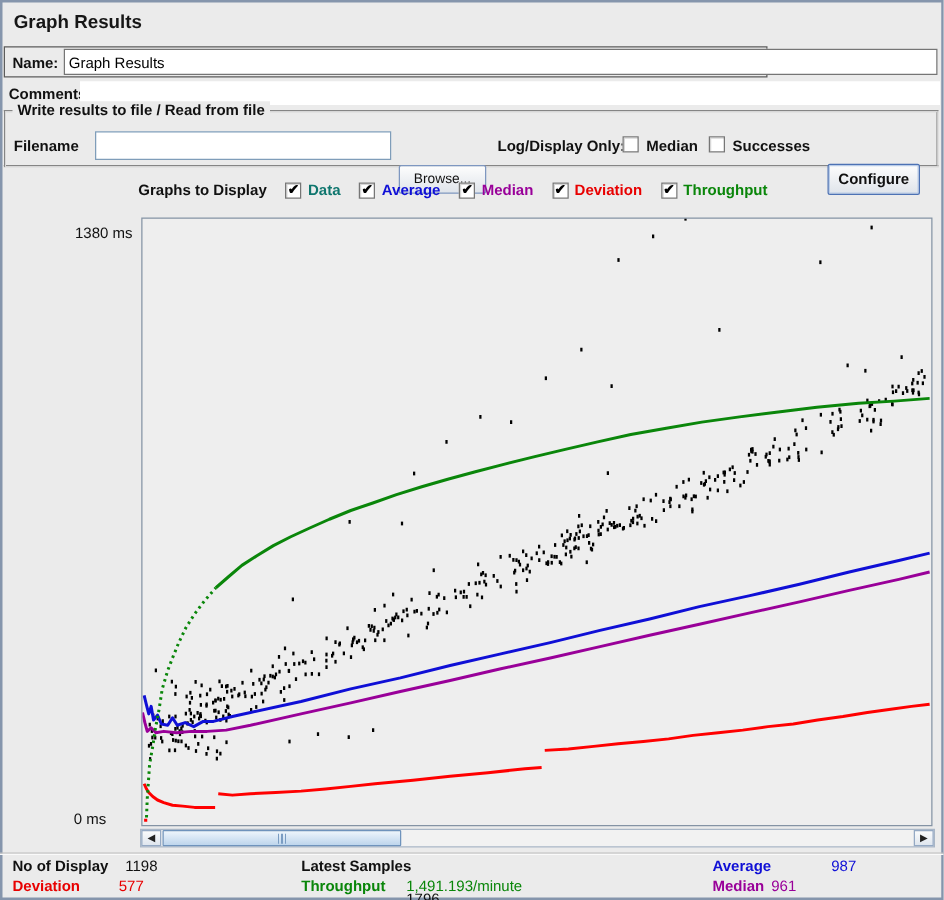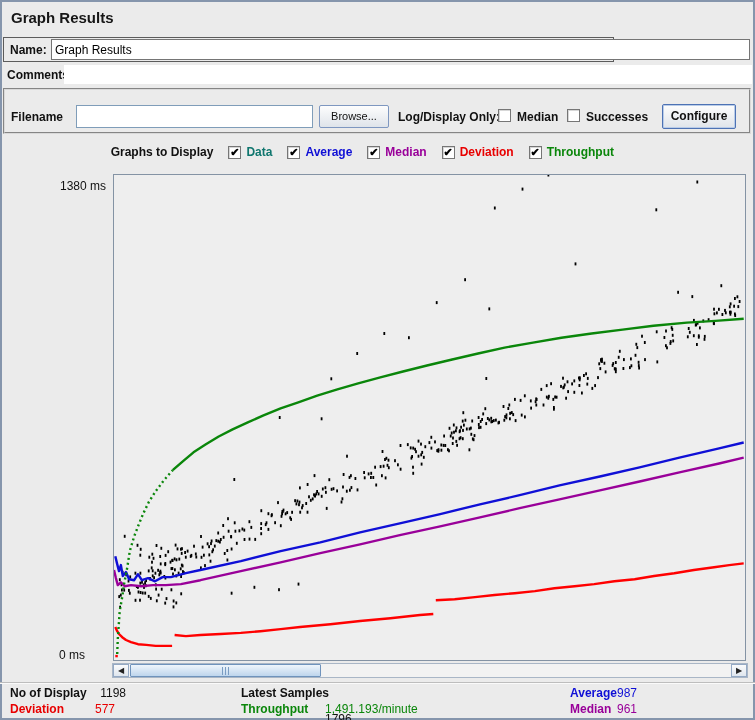--- a/index.html
+++ b/index.html
@@ -26,21 +26,21 @@
     border:none; font:12px "Liberation Sans",sans-serif; padding:0 3px; }
 
   
   #file-group{ left:3px; top:88px; width:748px; height:46px; border:2px groove #d9d9d9; }
   #file-group-title{ left:10px; top:81px; background:#ebebeb; padding:0 4px; font-weight:bold; }
   #filename-label{ left:11px; top:110px; font-weight:bold; }
   #filename-input{ position:absolute; left:76px; top:105px; width:237px; height:23px;
     border:1px solid #7f9db9; background:#fff; font:12px "Liberation Sans",sans-serif; padding:0 3px; }
   .btn{ position:absolute; background:linear-gradient(#fdfdfd,#dfe4ea);
     border:1px solid #7e97c0; border-radius:2px; color:#111;
-    font-family:"Liberation Sans",sans-serif; text-align:center; cursor:default; }
+    font-family:"Liberation Sans",sans-serif; text-align:center; cursor:default;margin-top:27px; }
   #browse-button{ left:319px; top:105px; width:70px; height:23px; font-size:11px; line-height:21px; }
   #configure-button{ left:662px; top:104px; width:74px; height:25px; font-size:12px; font-weight:bold;
     line-height:23px; border:1px solid #4d72b4; box-shadow:0 0 0 1px #b9cce8 inset; }
   #logdisplay-label{ left:398px; top:110px; font-weight:bold; }
 
   .checkbox{ position:absolute; width:13px; height:13px; background:#fff;
     border:1px solid #767676; box-shadow: inset 1px 1px 0 #d7d7d7;
     font-size:11px; line-height:11px; font-weight:bold; text-align:center; color:#000; }
   #errors-checkbox{ left:498px; top:109px; }
   #errors-label{ left:517px; top:110px; font-weight:bold; }
@@ -102,20 +102,21 @@
 
   <div id="name-row" class="abs">
     <span id="name-label" class="abs">Name:</span>
     <input id="name-input" value="Graph Results" style="">
   </div>
 
   <span id="comments-label" class="abs">Comments:</span>
   <input id="comments-field" value="" style="">
 
   <div id="file-group" class="abs"></div>
+  <span id="file-group-title" class="abs">Write results to file / Read from file</span>
   <span id="filename-label" class="abs">Filename</span>
   <input id="filename-input" value="" style="">
   <button id="browse-button" class="btn">Browse...</button>
   <span id="logdisplay-label" class="abs">Log/Display Only:</span>
   <span id="errors-checkbox" class="checkbox"></span>
   <span id="errors-label" class="abs">Median</span>
   <span id="successes-checkbox" class="checkbox"></span>
   <span id="successes-label" class="abs">Successes</span>
   <button id="configure-button" class="btn">Configure</button>
 
@@ -645,21 +646,21 @@
     <span id="sb-right" class="sb-btn">▶</span>
   </div>
 
   <div id="separator" class="abs"></div>
 
   <span id="stat-samples-label" class="abs stat-label">No of Display</span>
   <span id="stat-samples-value" class="abs stat-val">1198</span>
   <span id="stat-latest-label" class="abs stat-label">Latest Samples</span>
   <span id="stat-latest-value" class="abs stat-val">1796</span>
   <span id="stat-average-label" class="abs stat-label" style="color: rgb(15, 15, 214);">Average</span>
-  <span id="stat-average-value" class="abs stat-val" style="color: rgb(15, 15, 214);">987</span>
+  <span id="stat-average-value" class="abs stat-val" style="color: rgb(15, 15, 214); padding-left: 48px;">987</span>
   <span id="stat-deviation-label" class="abs stat-label" style="color: rgb(232, 0, 0);">Deviation</span>
   <span id="stat-deviation-value" class="abs stat-val" style="color: rgb(232, 0, 0);">577</span>
   <span id="stat-throughput-label" class="abs stat-label" style="color: rgb(10, 134, 10);">Throughput</span>
   <span id="stat-throughput-value" class="abs stat-val" style="color: rgb(10, 134, 10);">1,491.193/minute</span>
   <span id="stat-median-label" class="abs stat-label" style="color: rgb(153, 0, 153);">Median</span>
   <span id="stat-median-value" class="abs stat-val" style="color: rgb(153, 0, 153);">961</span>
 
 </div>
 
 </body></html>

